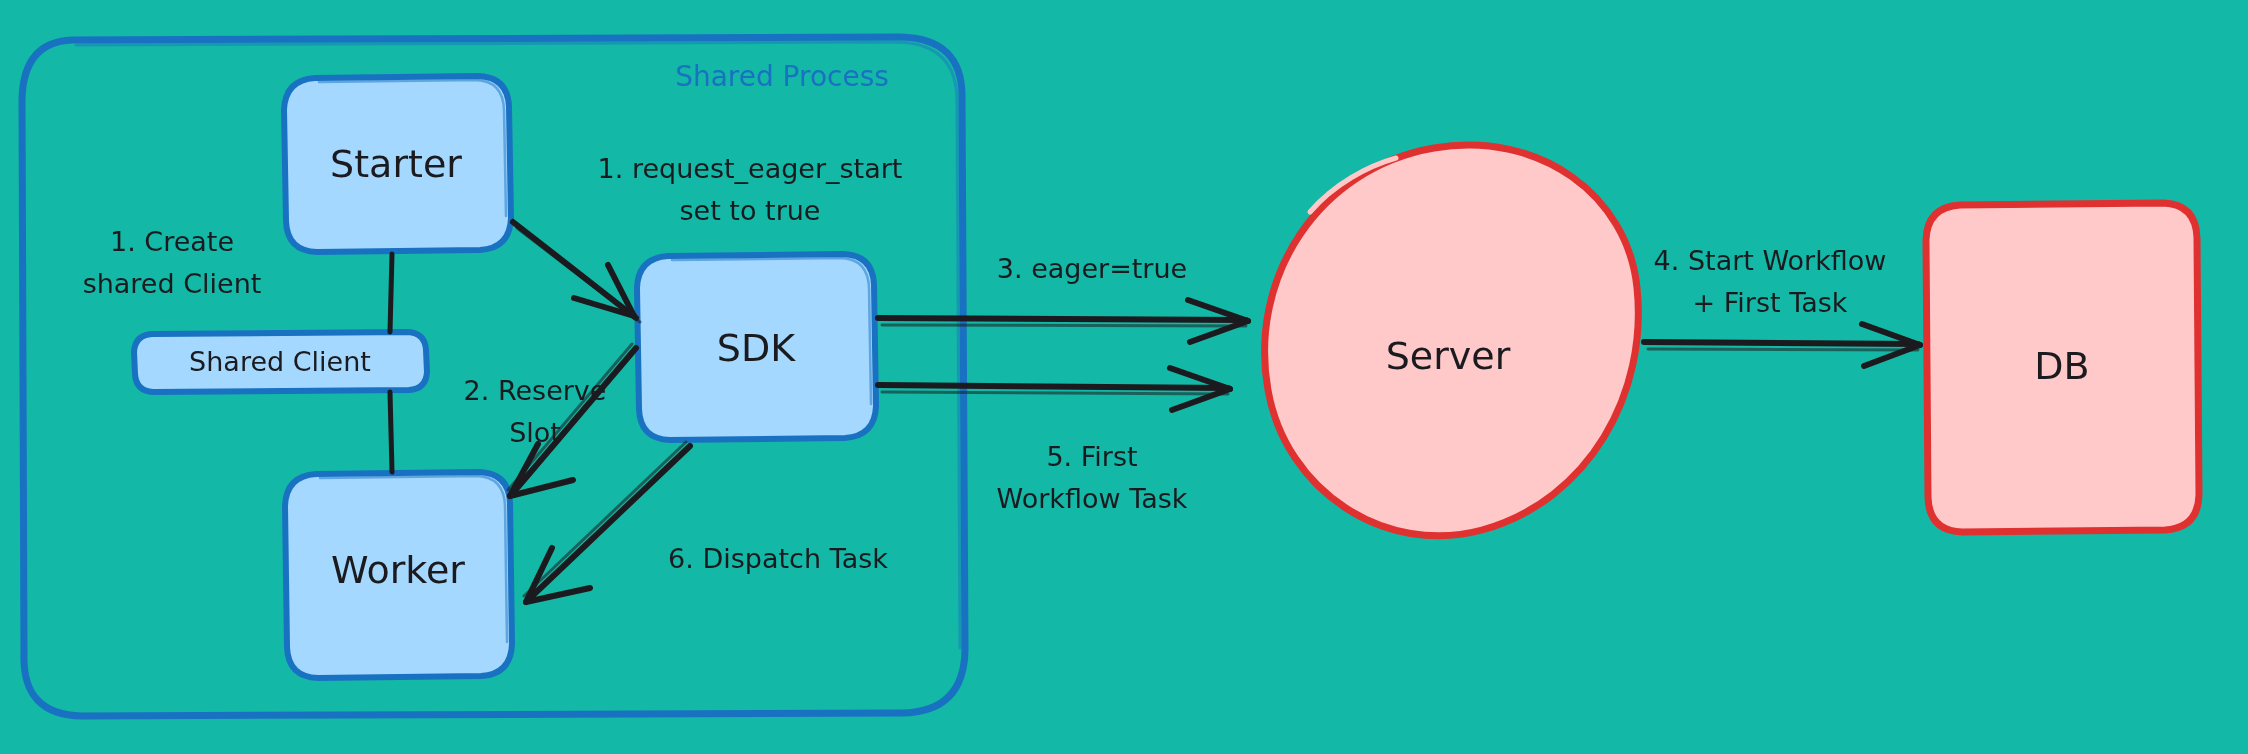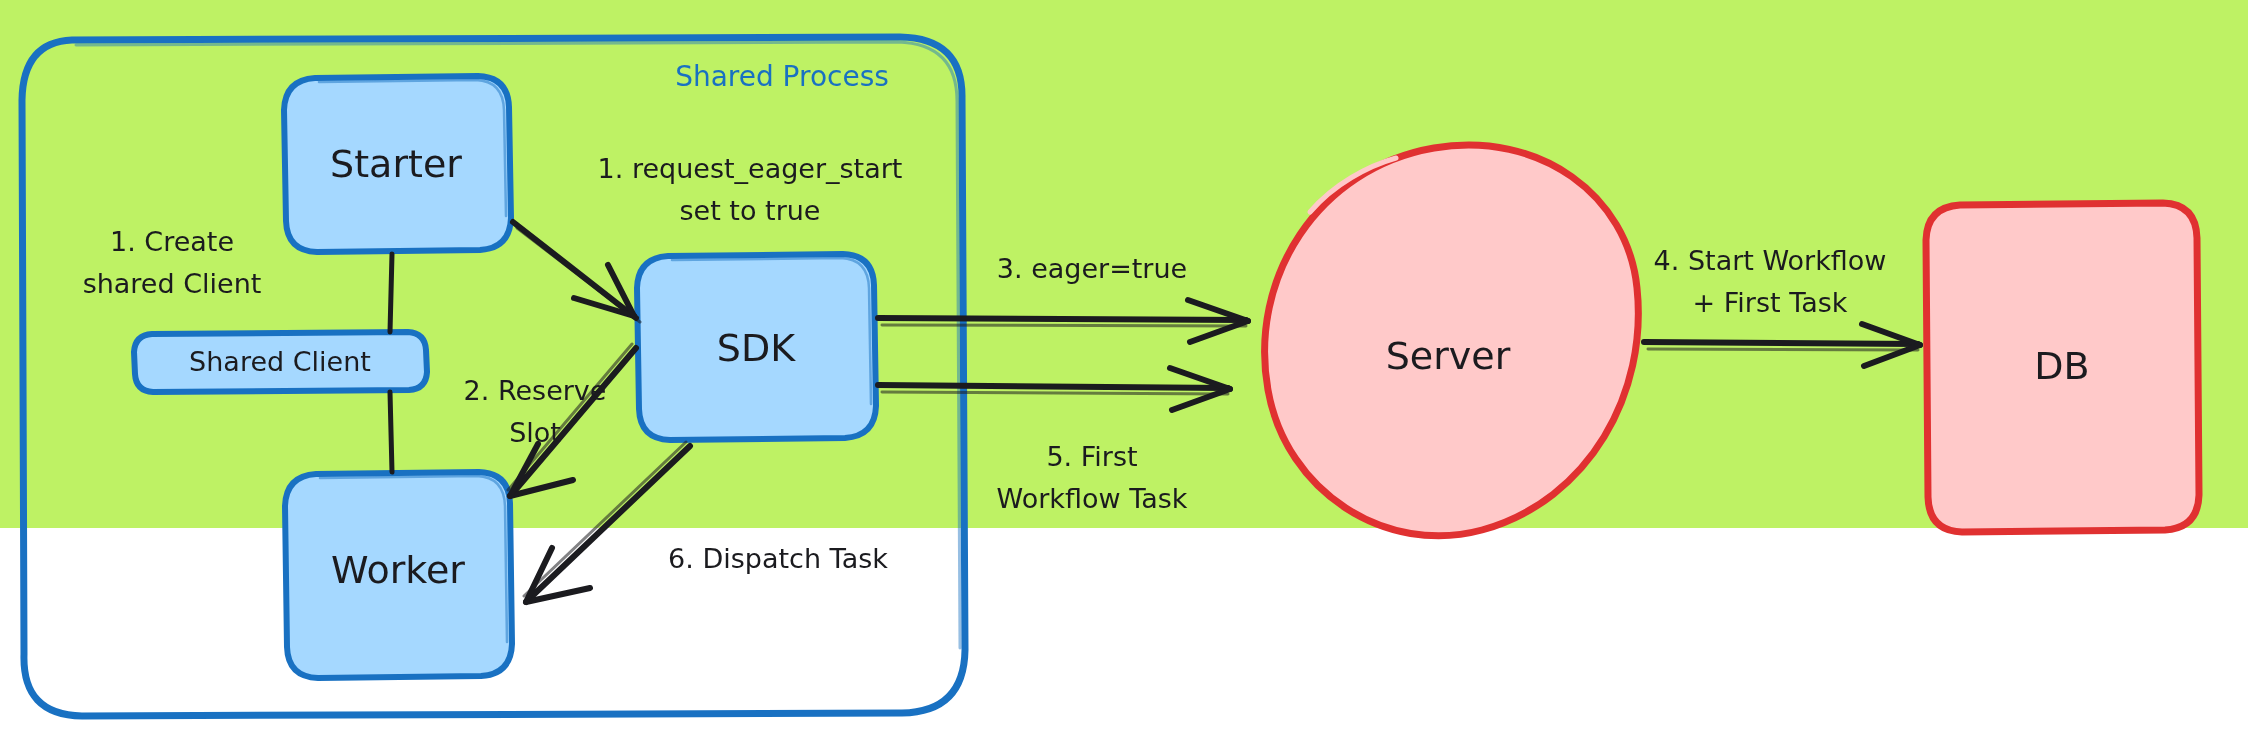--- a/index.html
+++ b/index.html
@@ -10,22 +10,22 @@
   }
   body {
     width: 2248px;
     height: 754px;
     overflow: hidden;
     font-family: "DejaVu Sans", sans-serif;
   }
   #canvas {
     position: relative;
     width: 2248px;
-    height: 528px;
-    background: #bef264;
+    height: 754px;
+    background: #14b8a6;
   }
   svg#diagram {
     position: absolute;
     top: 0;
     left: 0;
     width: 2248px;
     height: 754px;
   }
   .node-label {
     font-family: "DejaVu Sans", sans-serif;

